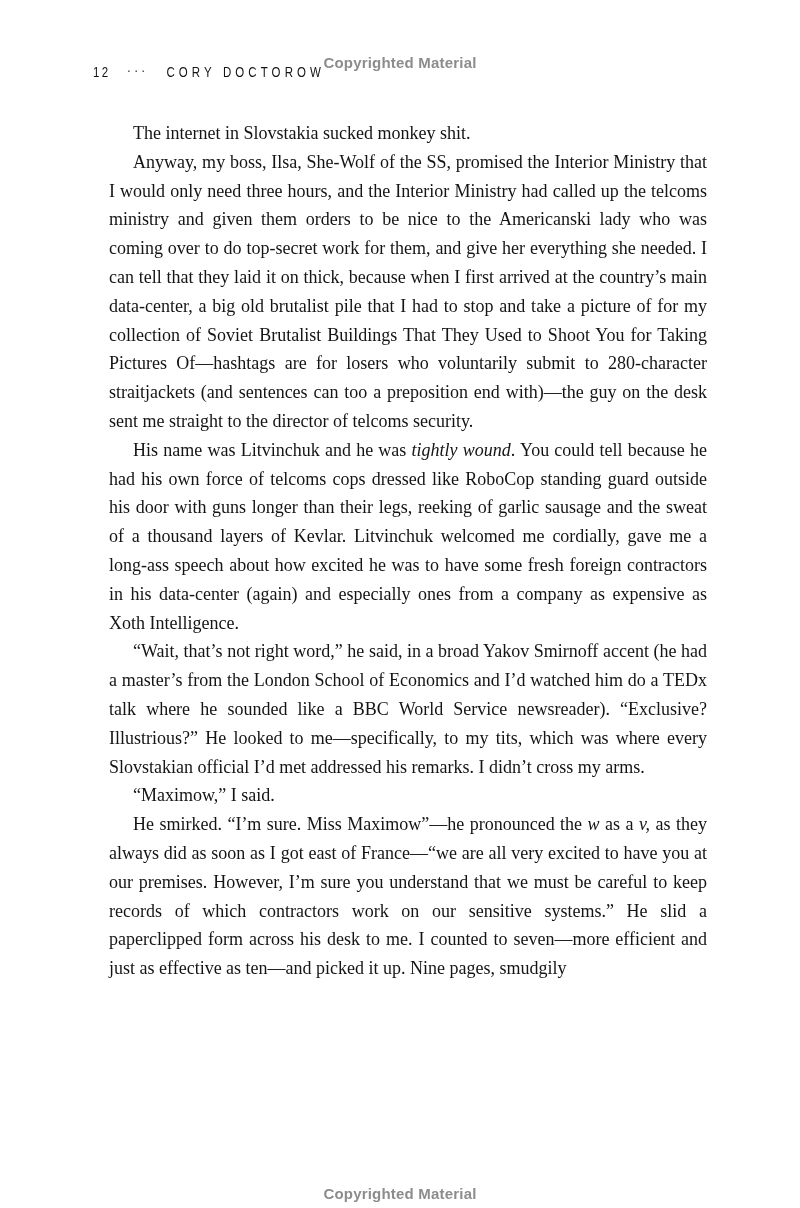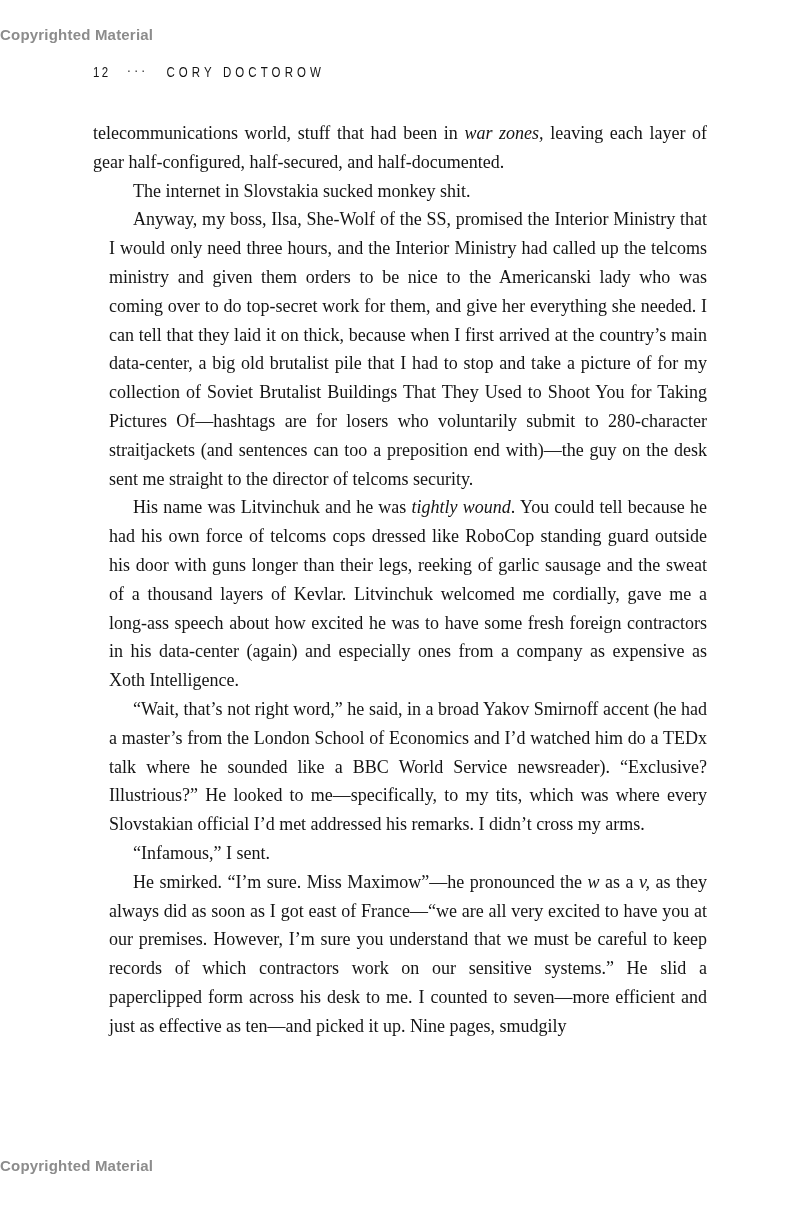--- a/index.html
+++ b/index.html
@@ -11,26 +11,27 @@
     position: relative;
     width: 800px;
     height: 1208px;
     background: var(--paper, #ffffff);
     overflow: hidden;
   }
   .notice {
     position: absolute;
     left: 0;
     right: 0;
-    text-align: left;
+    text-align: center;
     font-family: "Liberation Sans", sans-serif;
     font-weight: bold;
     font-size: 15px;
     letter-spacing: 0.2px;
     color: var(--notice, #8c8c8c);
+    margin-top: 28px;
   }
   .notice.top { top: 26px; }
   .notice.bottom { top: 1157px; }
   .running-header {
     position: absolute;
     left: 93px;
     top: 64px;
     font-family: "Liberation Sans", sans-serif;
     font-weight: normal;
     font-size: 14px;
@@ -75,24 +76,23 @@
 
   <div class="notice top">Copyrighted Material</div>
 
   <div class="running-header">
     <span class="inner">
       <span class="pagenum">12</span><span class="dots">···</span><span class="author">CORY DOCTOROW</span>
     </span>
   </div>
 
   <div class="body-text" id="body-text">
-      <p class=""><span>telecommunications world, stuff that had been in </span><em>war zones,</em><span> leaving each layer of gear half-configured, half-secured, and half-documented.</span></p>
       <p class="indent"><span>The internet in Slovstakia sucked monkey shit.</span></p>
       <p class="indent"><span>Anyway, my boss, Ilsa, She-Wolf of the SS, promised the Interior Ministry that I would only need three hours, and the Interior Ministry had called up the telcoms ministry and given them orders to be nice to the Americanski lady who was coming over to do top-secret work for them, and give her everything she needed. I can tell that they laid it on thick, because when I first arrived at the country’s main data-center, a big old brutalist pile that I had to stop and take a picture of for my collection of Soviet Brutalist Buildings That They Used to Shoot You for Taking Pictures Of—hashtags are for losers who voluntarily submit to 280-character straitjackets (and sentences can too a preposition end with)—the guy on the desk sent me straight to the director of telcoms security.</span></p>
       <p class="indent"><span>His name was Litvinchuk and he was </span><em>tightly wound</em><span>. You could tell because he had his own force of telcoms cops dressed like RoboCop standing guard outside his door with guns longer than their legs, reeking of garlic sausage and the sweat of a thousand layers of Kevlar. Litvinchuk welcomed me cordially, gave me a long-ass speech about how excited he was to have some fresh foreign contractors in his data-center (again) and especially ones from a company as expensive as Xoth Intelligence.</span></p>
       <p class="indent"><span>“Wait, that’s not right word,” he said, in a broad Yakov Smirnoff accent (he had a master’s from the London School of Economics and I’d watched him do a TEDx talk where he sounded like a BBC World Service newsreader). “Exclusive? Illustrious?” He looked to me—specifically, to my tits, which was where every Slovstakian official I’d met addressed his remarks. I didn’t cross my arms.</span></p>
-      <p class="indent"><span>“Infamous,” I sent.</span></p>
+      <p class="indent"><span>“Maximow,” I said.</span></p>
       <p class="indent"><span>He smirked. “I’m sure. Miss Maximow”—he pronounced the </span><em>w</em><span> as a </span><em>v,</em><span> as they always did as soon as I got east of France—“we are all very excited to have you at our premises. However, I’m sure you understand that we must be careful to keep records of which contractors work on our sensitive systems.” He slid a paperclipped form across his desk to me. I counted to seven—more efficient and just as effective as ten—and picked it up. Nine pages, smudgily</span></p>
     </div>
 
   <div class="notice bottom">Copyrighted Material</div>
 
 </div>
 
 </body></html>

